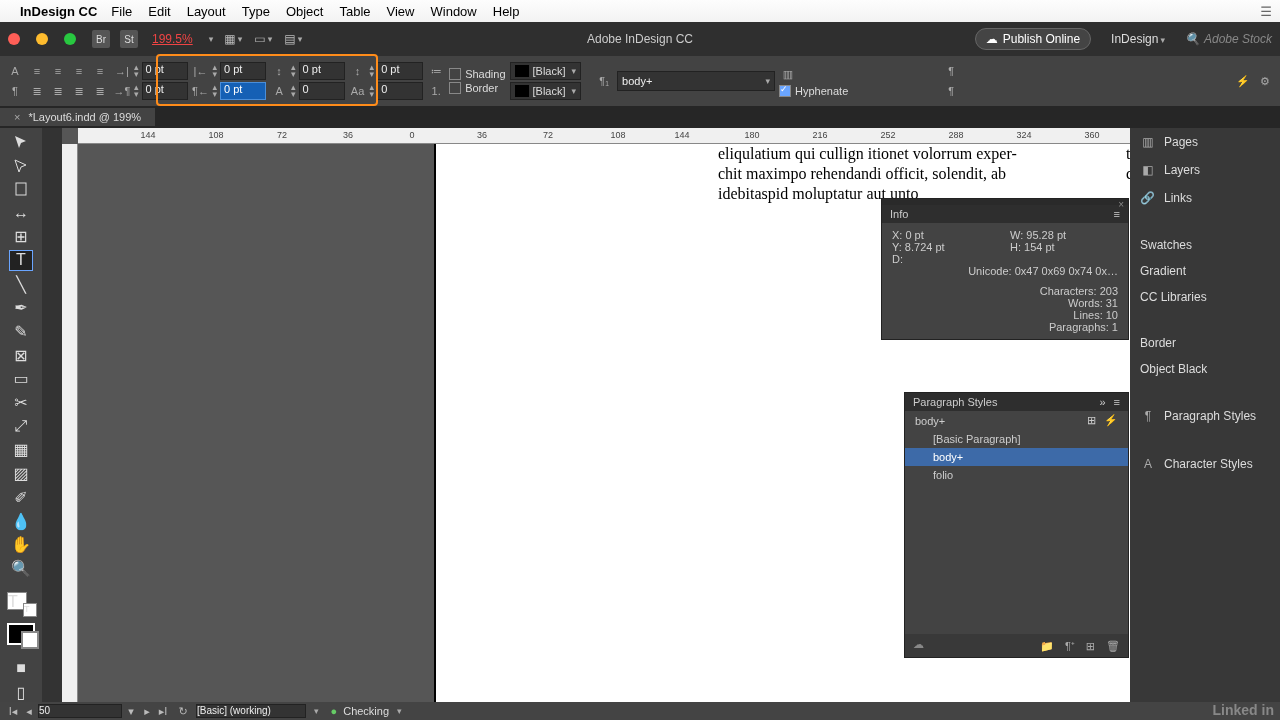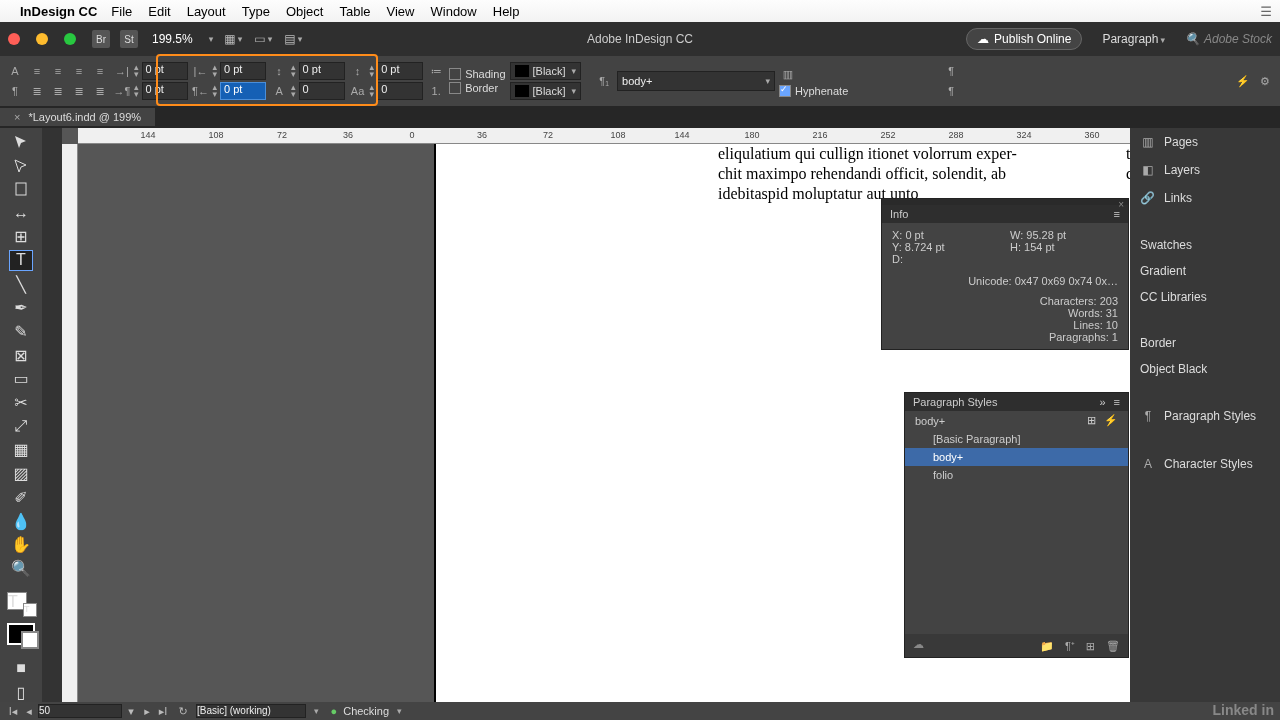--- a/index.html
+++ b/index.html
@@ -7,21 +7,21 @@
 .mac-menubar { height:22px; background:linear-gradient(#fdfdfd,#f3f3f3); display:flex; align-items:center; font-size:13px; color:#000; padding:0 8px; gap:0; }
 .mac-menubar .apple { margin-right:12px; font-size:14px; }
 .mac-menubar .appname { font-weight:700; margin-right:14px;text-align:right; }
 .mac-menubar .mitem { margin-right:16px; }
 .mac-menubar .spacer { flex:1; }
 .mm-icon { margin-left:14px; color:#666; }
 .appbar { height:34px; background:#2f2f2f; display:flex; align-items:center; padding:0 8px; gap:10px; color:#ddd; font-size:12px; }
 .traffic { width:12px; height:12px; border-radius:6px; display:inline-block; margin-right:6px; }
 .tr-r{background:#ff5f57}.tr-y{background:#febc2e}.tr-g{background:#28c840}
 .appbar .bridge, .appbar .story { width:18px; height:18px; background:#555; border-radius:2px; display:flex; align-items:center; justify-content:center; font-size:10px; color:#ddd; }
-.zoom { color:#ffffff; padding:2px 4px; }
+.zoom { color:#ef4444; padding:2px 4px;text-decoration:underline; }
 .tbico { width:20px; height:18px; display:inline-flex; align-items:center; justify-content:center; color:#bbb; font-size:12px; }
 .app-title { position:absolute; left:50%; transform:translateX(-50%); color:#ccc; font-size:12px; }
 .publish { margin-left:auto; background:#444; border:1px solid #666; border-radius:12px; padding:3px 10px; color:#fff; font-size:12px; display:flex; align-items:center; gap:5px; }
 .workspace { color:#ddd; font-size:12px; margin-left:10px; }
 .adobestock { color:#888; font-size:12px; margin-left:10px; font-style:italic; }
 .control-panel { background:#434343; height:50px; display:flex; align-items:center; padding:0 6px; gap:4px; color:#ddd; font-size:11px; position:relative; }
 .cp-group { display:flex; flex-direction:column; gap:2px; }
 .cp-row { display:flex; align-items:center; gap:3px; }
 .cp-ico { width:18px; height:18px; display:flex; align-items:center; justify-content:center; color:#aaa; }
 .nudge { display:flex; flex-direction:column; line-height:7px; font-size:9px; color:#aaa; }
@@ -106,21 +106,21 @@
   <span class="zoom">199.5%</span>
   <span class="ddarrow">▾</span>
   <span class="tbico">▦<span class="ddarrow">▾</span></span>
   <span class="tbico">▭<span class="ddarrow">▾</span></span>
   <span class="tbico">▤<span class="ddarrow">▾</span></span>
   <span class="app-title">Adobe InDesign CC</span>
   <span class="publish">
       <span>☁</span>
       <span>Publish Online</span>
     </span>
-  <span class="workspace"><span>Paragraph</span><span class="ddarrow">▾</span></span>
+  <span class="workspace"><span>InDesign</span><span class="ddarrow">▾</span></span>
   <span class="adobestock"><span style="margin-right:4px">🔍</span><span>Adobe Stock</span></span>
 </div>
 
 <div class="control-panel">
   <div class="orange-box"></div>
   <div class="cp-group">
     <span class="cp-ico">A</span>
     <span class="cp-ico">¶</span>
   </div>
   <div class="cp-group">
@@ -395,21 +395,21 @@
       <div>
           <div>X: 0 pt</div>
           <div>Y: 8.724 pt</div>
           <div>D:</div>
         </div>
       <div>
           <div>W: 95.28 pt</div>
           <div>H: 154 pt</div>
         </div>
     </div>
-    <div style="margin-top:10px;text-align:right">Unicode: 0x47 0x69 0x74 0x…</div>
+    <div style="text-align:right">Unicode: 0x47 0x69 0x74 0x…</div>
     <div style="margin-top:8px;text-align:right">
       <div>Characters: 203</div>
       <div>Words: 31</div>
       <div>Lines: 10</div>
       <div>Paragraphs: 1</div>
     </div>
   </div>
 </div>
 
 <div class="parastyles">

